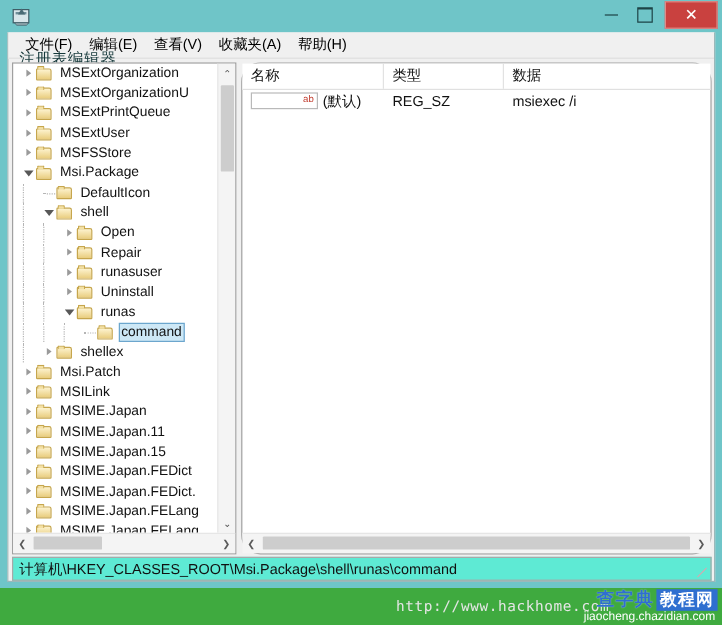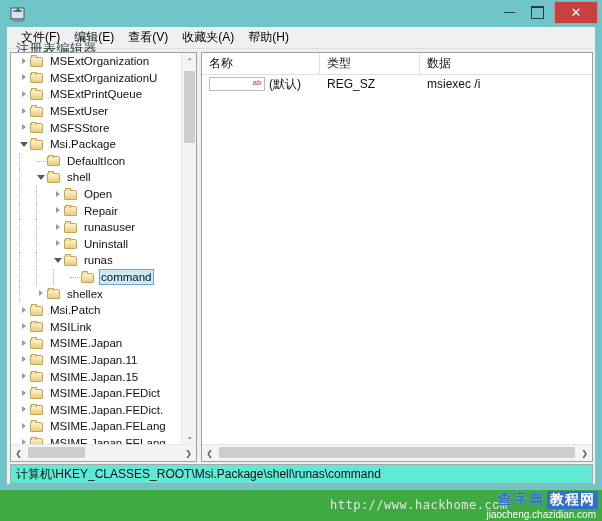--- a/index.html
+++ b/index.html
@@ -111,21 +111,21 @@
     background: #ffffff;
     border: 1px solid #a0a0a0;
     box-sizing: border-box;
     position: relative;
     display: flex;
     flex-direction: column;
     min-height: 0;
   }
   .pane-left  { width: 187px; flex: 0 0 187px; }
   .splitter   { width: 4px; flex: 0 0 4px; background: #f0f0f0; cursor: col-resize; }
-  .pane-right { flex: 1 1 auto; }
+  .pane-right { flex: 1 1 auto; border-radius: 16px; }
 
   
   .tree-scroll {
     flex: 1 1 auto;
     position: relative;
     overflow: hidden;
     min-height: 0;
   }
   .tree {
     position: absolute;

